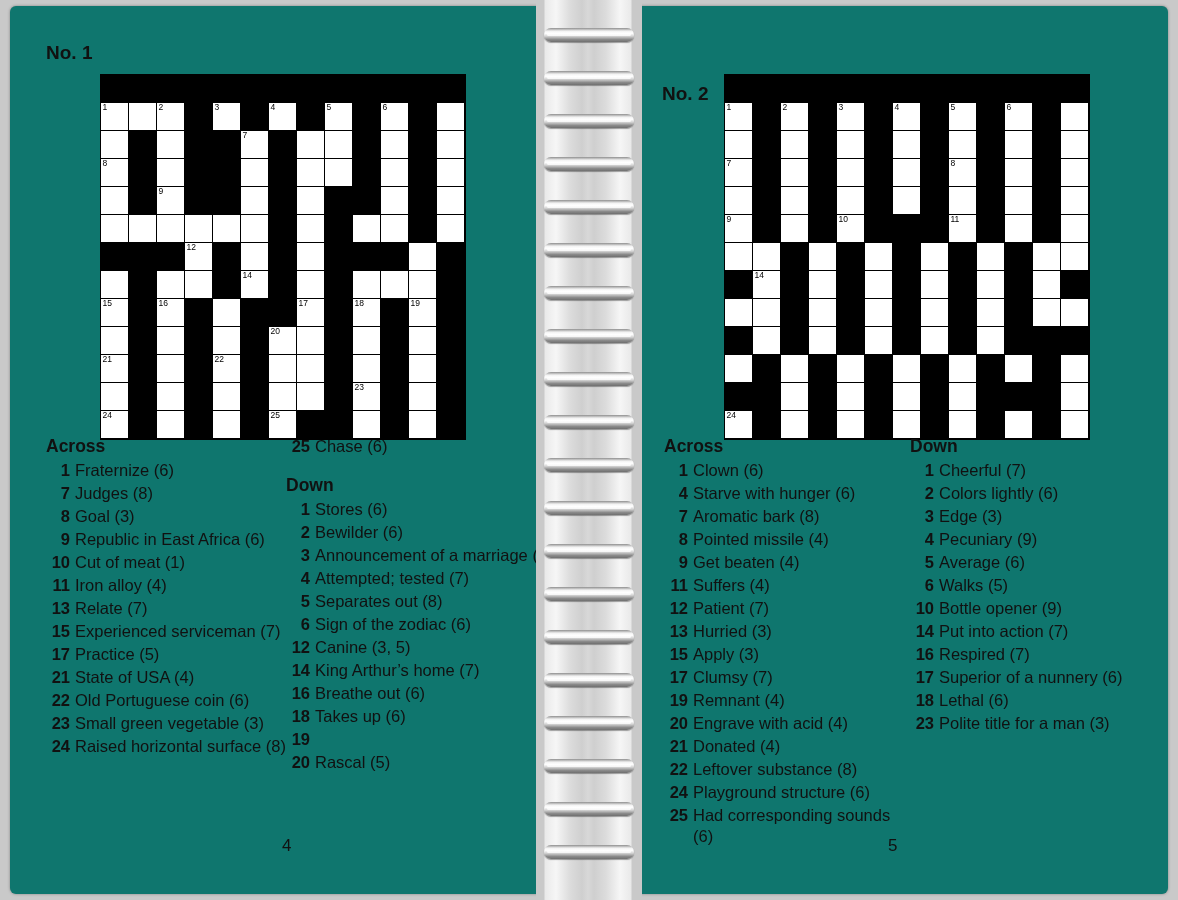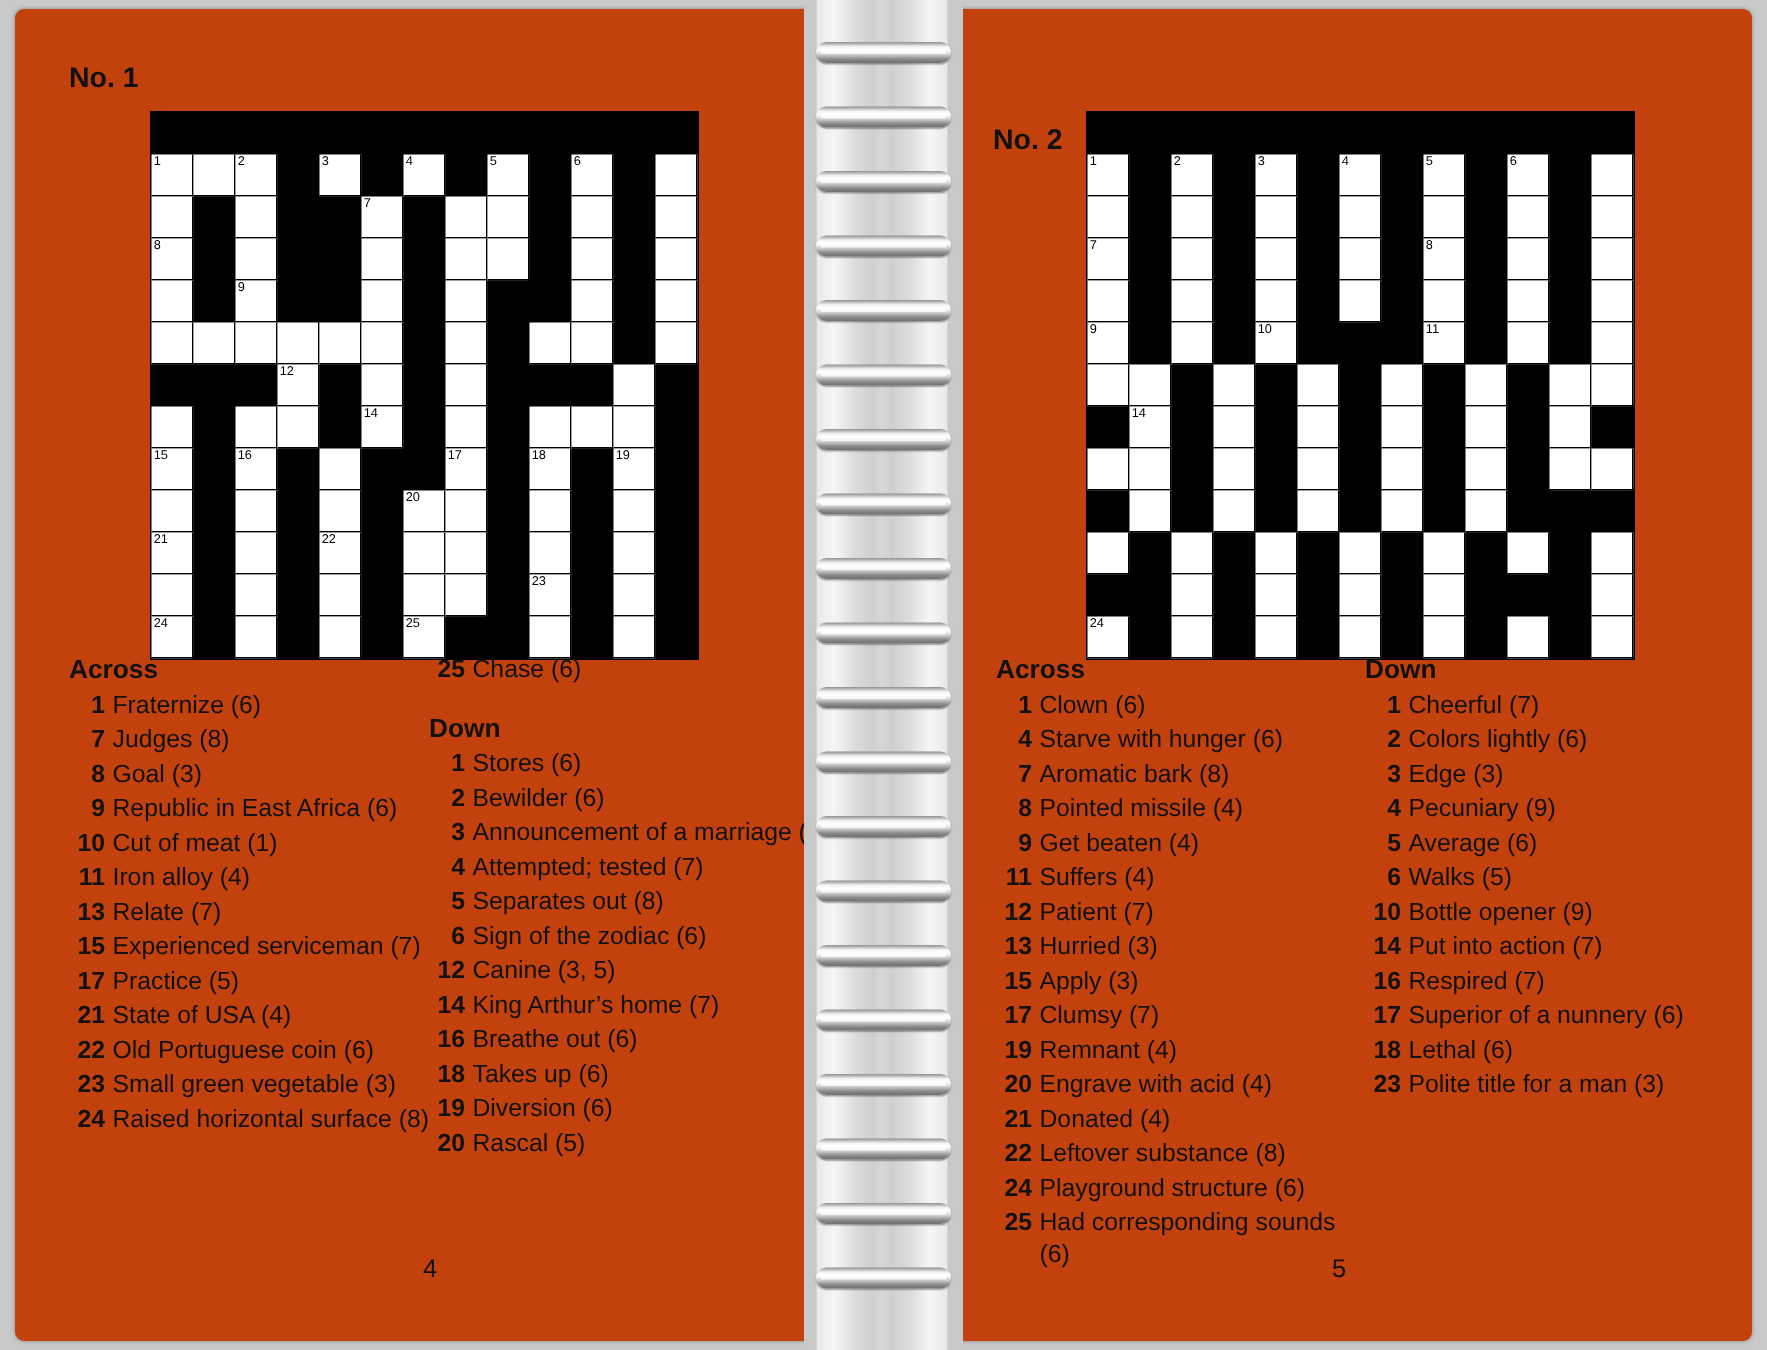--- a/index.html
+++ b/index.html
@@ -17,21 +17,21 @@
     position: absolute;
     left: 0; top: 0;
     width: 1178px;
     height: 900px;
   }
   .page {
     position: absolute;
     top: 6px;
     width: 562px;
     height: 888px;
-    background: #c2410c;
+    background: #0f766e;
     box-shadow: 0 0 3px rgba(0,0,0,0.35);
   }
   .page-left { left: 10px; border-radius: 6px 2px 2px 6px; }
   .page-right { left: 606px; border-radius: 2px 6px 6px 2px; }
 
   
   .binding {
     position: absolute;
     left: 536px;
     top: 0;
@@ -469,21 +469,20 @@
           <li class="clue">
             <span class="num">16</span>
             <span class="txt">Breathe out (6)</span>
           </li>
           <li class="clue">
             <span class="num">18</span>
             <span class="txt">Takes up (6)</span>
           </li>
           <li class="clue">
             <span class="num">19</span>
-            <span class="txt">Diversion (6)</span>
           </li>
           <li class="clue">
             <span class="num">20</span>
             <span class="txt">Rascal (5)</span>
           </li>
         </ul>
     </div>
 
     <div class="pnum" style="left:272px; top:830px;">4</div>
   </div>

